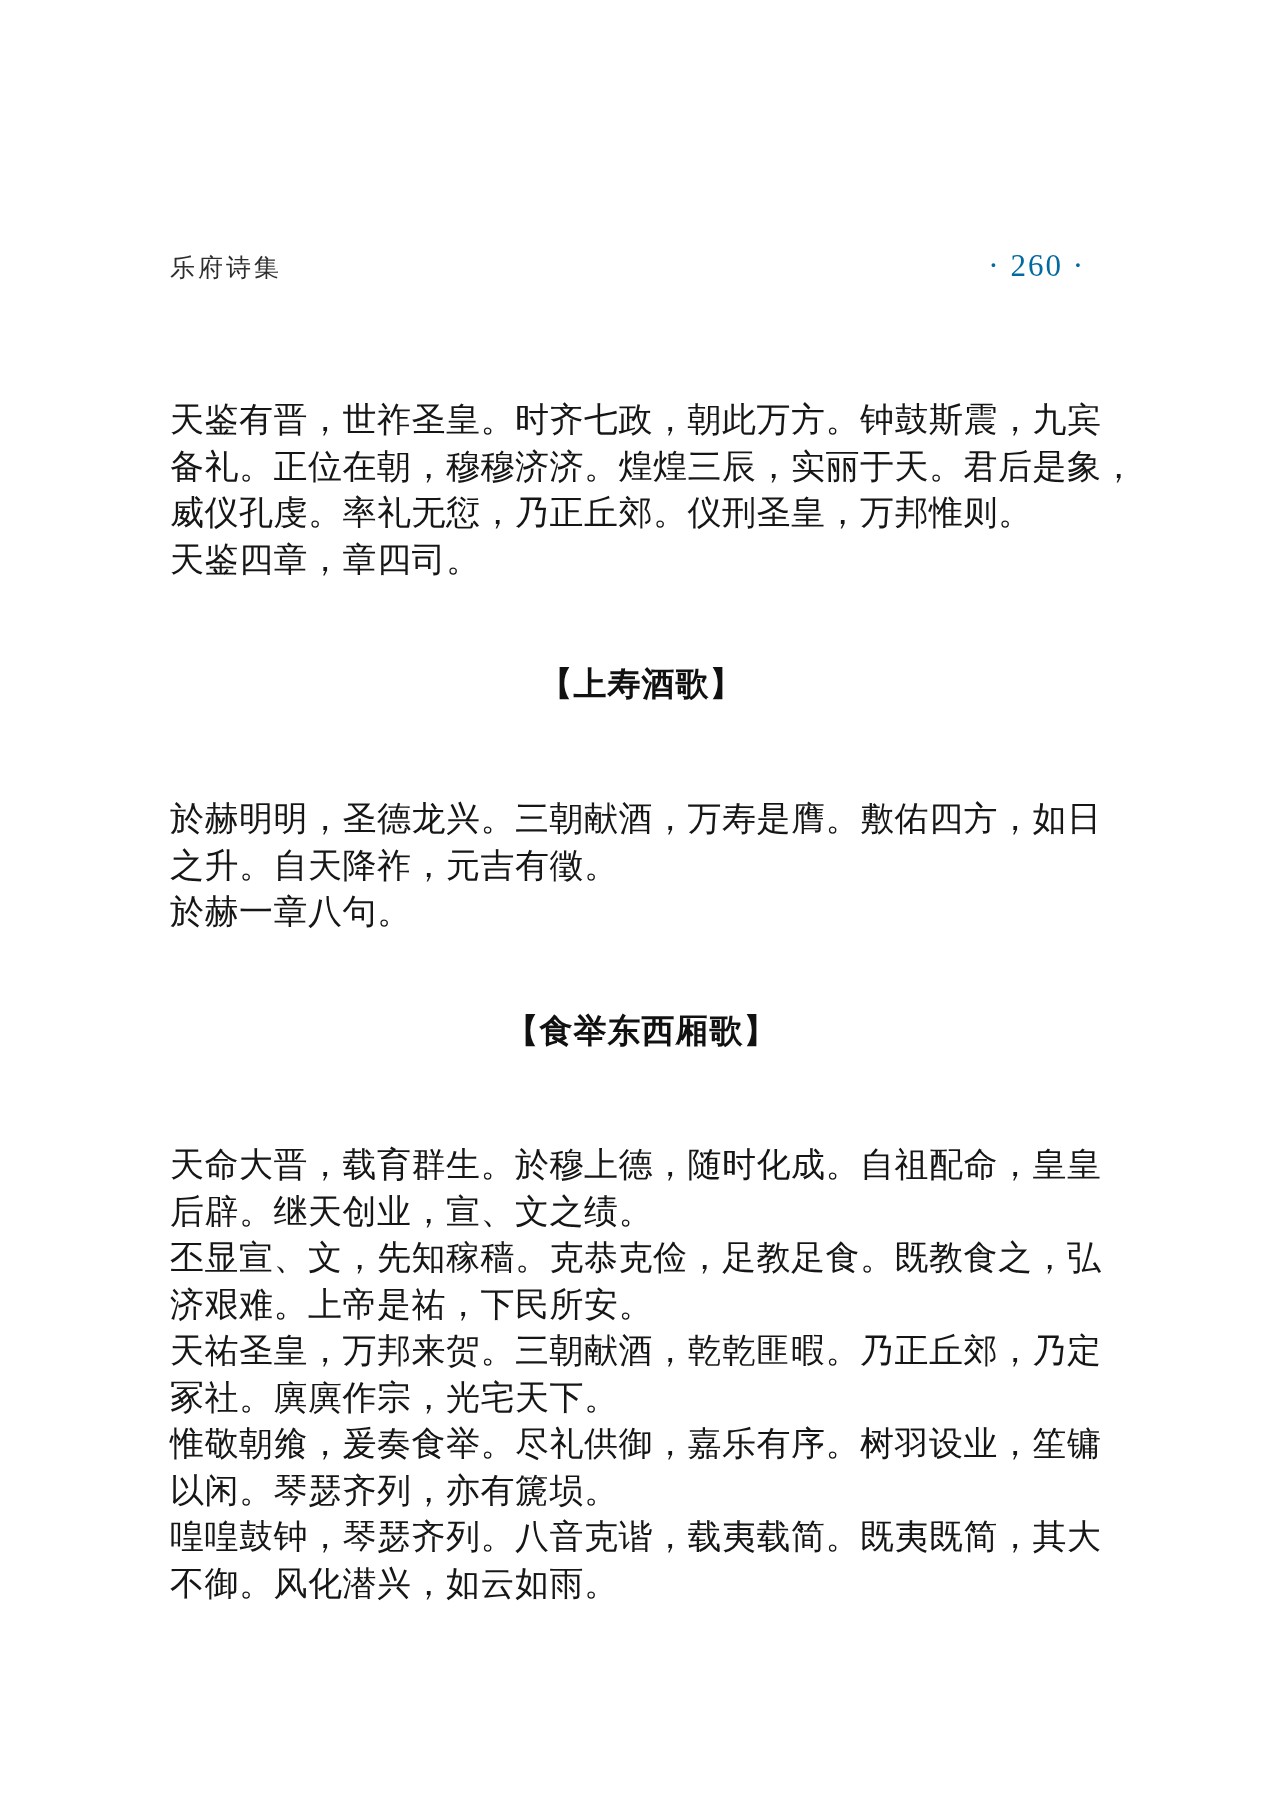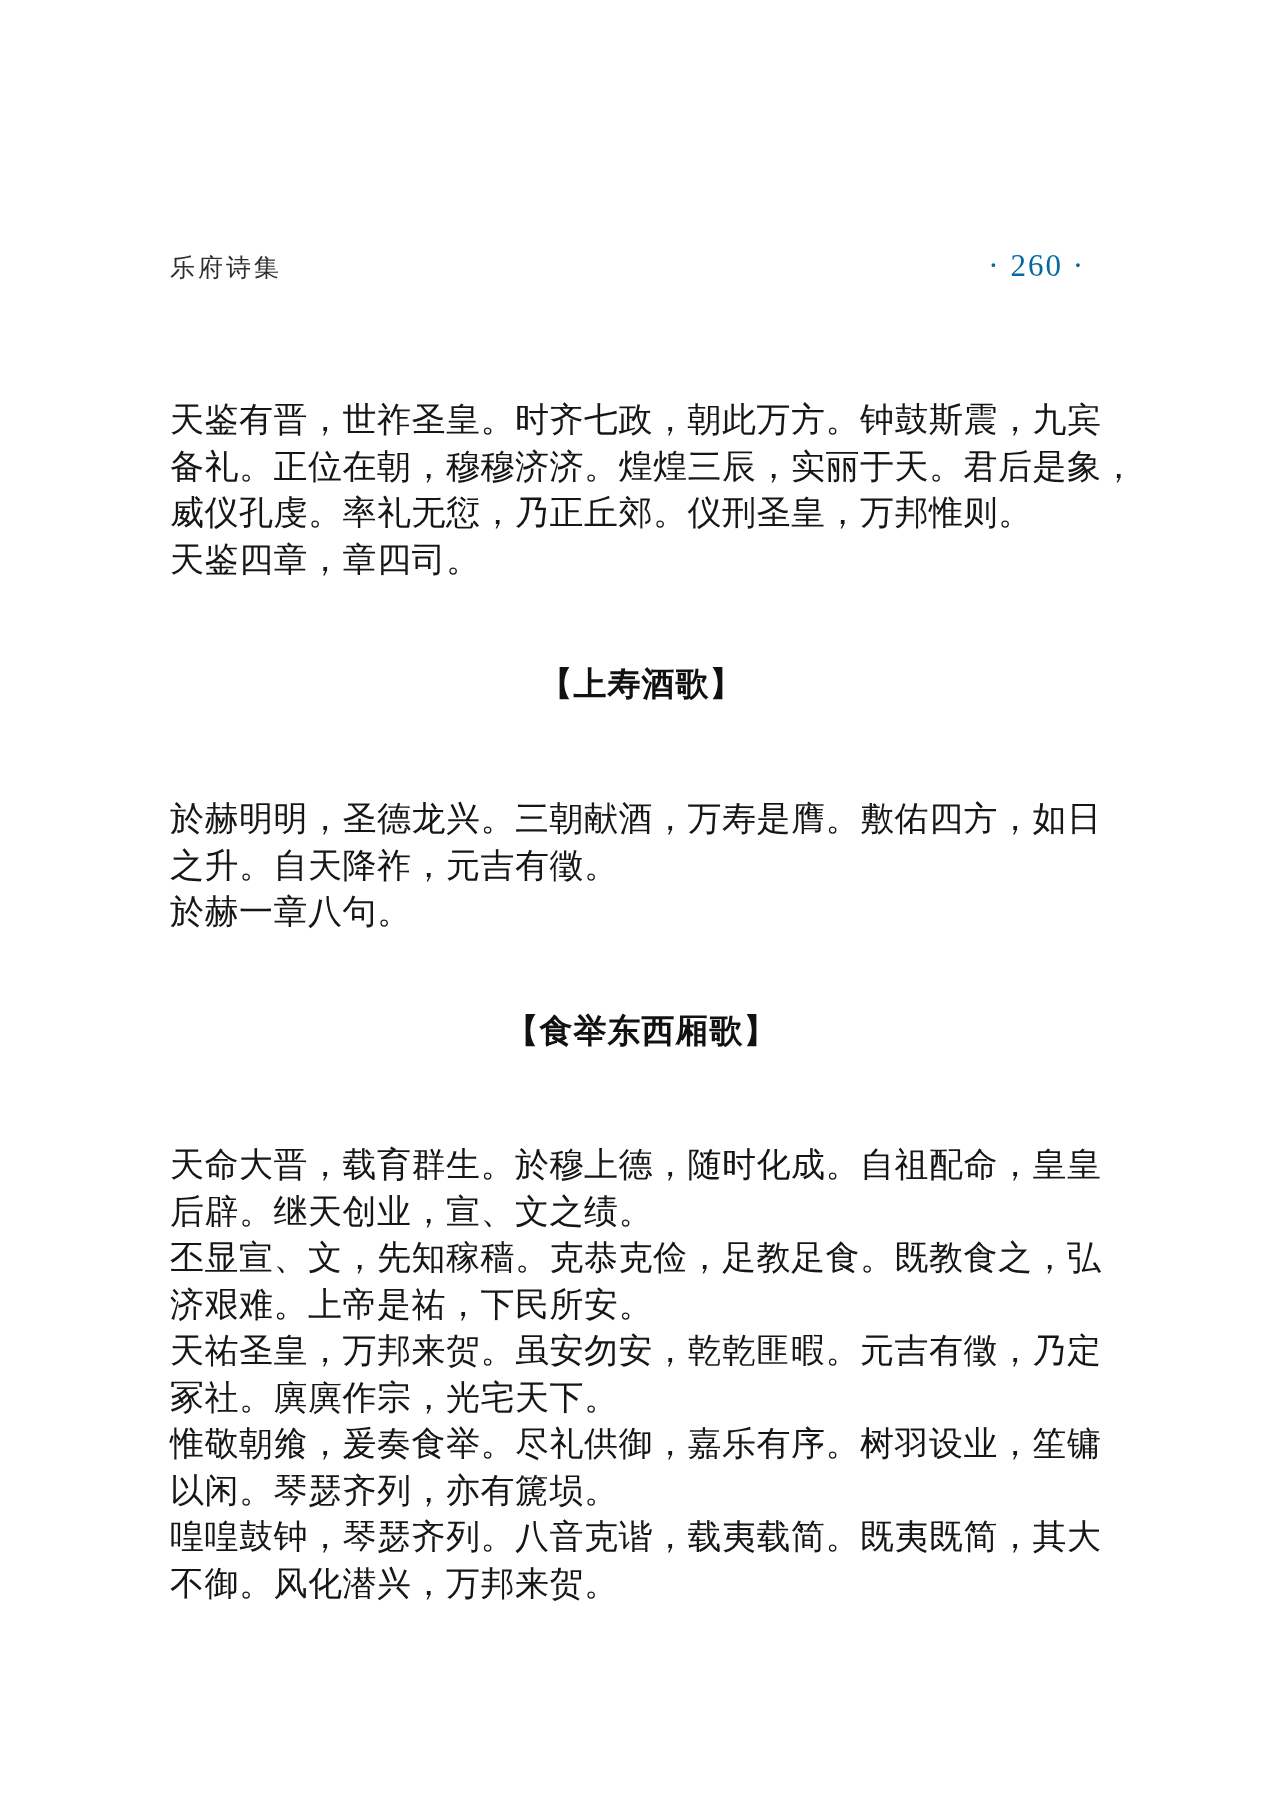--- a/index.html
+++ b/index.html
@@ -93,21 +93,21 @@
     <div class="line">於赫一章八句。</div>
   </div>
 
   <div class="section-title section-title-2">【食举东西厢歌】</div>
 
   <div class="stanza stanza-3">
     <div class="line">天命大晋，载育群生。於穆上德，随时化成。自祖配命，皇皇</div>
     <div class="line">后辟。继天创业，宣、文之绩。</div>
     <div class="line">丕显宣、文，先知稼穑。克恭克俭，足教足食。既教食之，弘</div>
     <div class="line">济艰难。上帝是祐，下民所安。</div>
-    <div class="line">天祐圣皇，万邦来贺。虽安勿安，乾乾匪暇。元吉有徵，乃定</div>
+    <div class="line">天祐圣皇，万邦来贺。三朝献酒，乾乾匪暇。乃正丘郊，乃定</div>
     <div class="line">冢社。廙廙作宗，光宅天下。</div>
     <div class="line">惟敬朝飨，爰奏食举。尽礼供御，嘉乐有序。树羽设业，笙镛</div>
     <div class="line">以闲。琴瑟齐列，亦有篪埙。</div>
     <div class="line">喤喤鼓钟，琴瑟齐列。八音克谐，载夷载简。既夷既简，其大</div>
-    <div class="line">不御。风化潜兴，万邦来贺。</div>
+    <div class="line">不御。风化潜兴，如云如雨。</div>
   </div>
 
 </div>
 
 </body></html>

